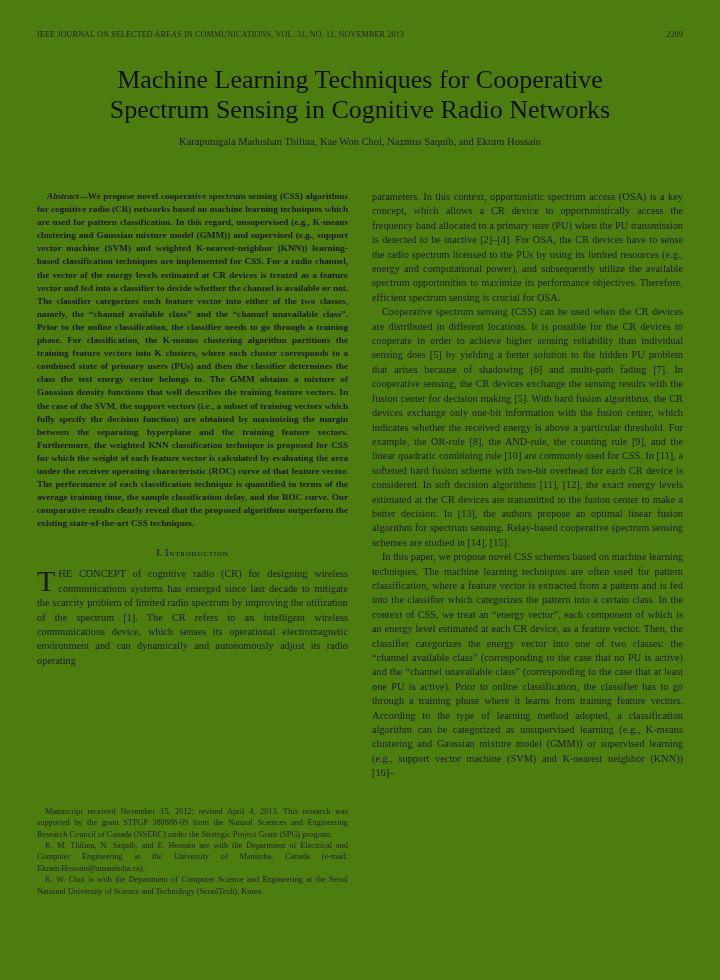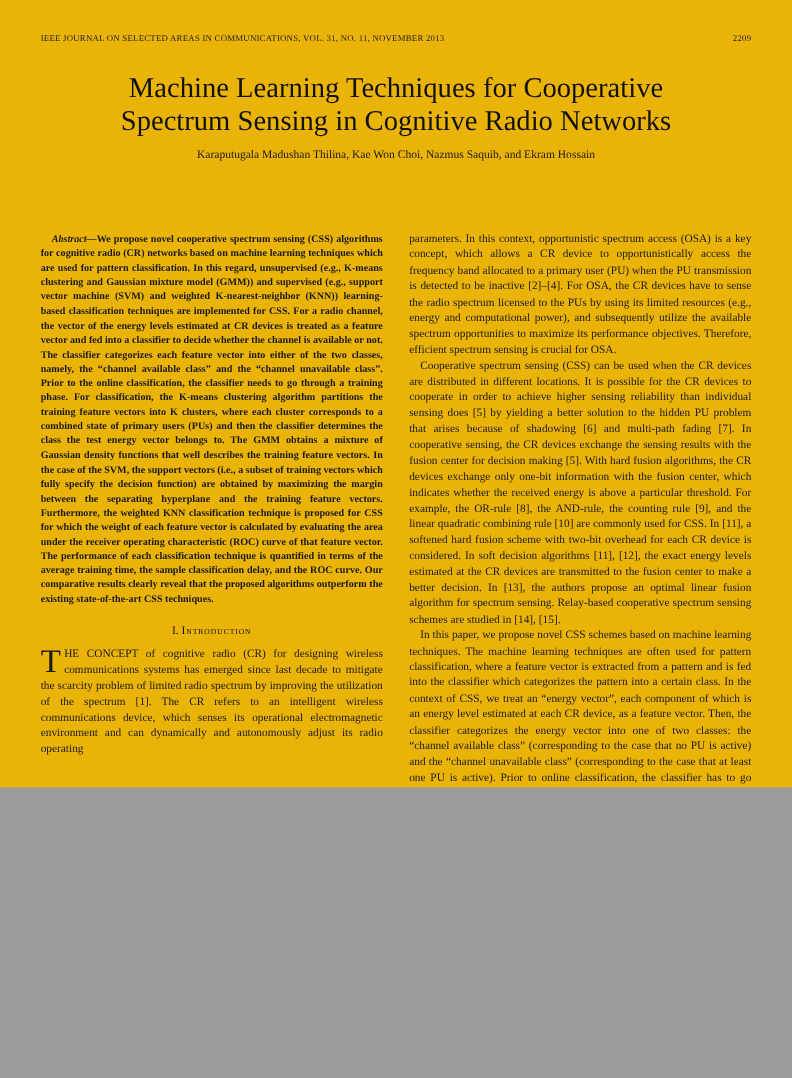--- a/index.html
+++ b/index.html
@@ -3,23 +3,23 @@
 <meta charset="utf-8">
 <style>
   html, body {
     margin: 0;
     padding: 0;
     background: #9a9a9a;
   }
   .page {
     position: relative;
     width: 720px;
-    height: 716px;
+    height: 980px;
     margin: 0 auto;
-    background: #eab308;
+    background: #4d7c0f;
     box-sizing: border-box;
     padding: 30px 37px 0 37px;
     font-family: "Liberation Serif", "DejaVu Serif", serif;
     color: #1a1a1a;
     overflow: hidden;
   }
   .running-header {
     display: flex;
     justify-content: space-between;
     align-items: baseline;
@@ -38,21 +38,21 @@
   }
   .authors {
     margin-top: 11px;
     text-align: center;
     font-size: 10.5px;
     color: #1a1a1a;
   }
   .columns {
     display: flex;
     gap: 24px;
-    margin-top: 64px;
+    margin-top: 43px;
     height: 727px;
   }
   .col {
     width: 316px;
     box-sizing: border-box;
   }
   .col.left {
     display: flex;
     flex-direction: column;
   }
@@ -138,20 +138,22 @@
 
       <p class="abstract-par"><span class="lead-label">Abstract—</span><span>We propose novel cooperative spectrum sensing (CSS) algorithms for cognitive radio (CR) networks based on machine learning techniques which are used for pattern classification. In this regard, unsupervised (e.g., K-means clustering and Gaussian mixture model (GMM)) and supervised (e.g., support vector machine (SVM) and weighted K-nearest-neighbor (KNN)) learning-based classification techniques are implemented for CSS. For a radio channel, the vector of the energy levels estimated at CR devices is treated as a feature vector and fed into a classifier to decide whether the channel is available or not. The classifier categorizes each feature vector into either of the two classes, namely, the “channel available class” and the “channel unavailable class”. Prior to the online classification, the classifier needs to go through a training phase. For classification, the K-means clustering algorithm partitions the training feature vectors into K clusters, where each cluster corresponds to a combined state of primary users (PUs) and then the classifier determines the class the test energy vector belongs to. The GMM obtains a mixture of Gaussian density functions that well describes the training feature vectors. In the case of the SVM, the support vectors (i.e., a subset of training vectors which fully specify the decision function) are obtained by maximizing the margin between the separating hyperplane and the training feature vectors. Furthermore, the weighted KNN classification technique is proposed for CSS for which the weight of each feature vector is calculated by evaluating the area under the receiver operating characteristic (ROC) curve of that feature vector. The performance of each classification technique is quantified in terms of the average training time, the sample classification delay, and the ROC curve. Our comparative results clearly reveal that the proposed algorithms outperform the existing state-of-the-art CSS techniques.</span></p>
 
 
       <h2 class="section-heading"><span>I.</span>
         <span class="sc">Introduction</span></h2>
 
       <p class="body-par no-indent"><span class="dropcap">T</span><span>HE CONCEPT</span><span> of cognitive radio (CR) for designing wireless communications systems has emerged since last decade to mitigate the scarcity problem of limited radio spectrum by improving the utilization of the spectrum [1]. The CR refers to an intelligent wireless communications device, which senses its operational electromagnetic environment and can dynamically and autonomously adjust its radio operating</span></p>
 
       <div class="footnote">
+        <p>Manuscript received November 15, 2012; revised April 4, 2013. This research was supported by the grant STPGP 380888-09 from the Natural Sciences and Engineering Research Council of Canada (NSERC) under the Strategic Project Grant (SPG) program.</p>
+        <p>K. M. Thilina, N. Saquib, and E. Hossain are with the Department of Electrical and Computer Engineering at the University of Manitoba, Canada (e-mail: Ekram.Hossain@umanitoba.ca).</p>
         <p>K. W. Choi is with the Department of Computer Science and Engineering at the Seoul National University of Science and Technology (SeoulTech), Korea.</p>
       </div>
 
     </div>
 
     <div class="col right">
       <p class="body-par no-indent">parameters. In this context, opportunistic spectrum access (OSA) is a key concept, which allows a CR device to opportunistically access the frequency band allocated to a primary user (PU) when the PU transmission is detected to be inactive [2]–[4]. For OSA, the CR devices have to sense the radio spectrum licensed to the PUs by using its limited resources (e.g., energy and computational power), and subsequently utilize the available spectrum opportunities to maximize its performance objectives. Therefore, efficient spectrum sensing is crucial for OSA.</p>
       <p class="body-par">Cooperative spectrum sensing (CSS) can be used when the CR devices are distributed in different locations. It is possible for the CR devices to cooperate in order to achieve higher sensing reliability than individual sensing does [5] by yielding a better solution to the hidden PU problem that arises because of shadowing [6] and multi-path fading [7]. In cooperative sensing, the CR devices exchange the sensing results with the fusion center for decision making [5]. With hard fusion algorithms, the CR devices exchange only one-bit information with the fusion center, which indicates whether the received energy is above a particular threshold. For example, the OR-rule [8], the AND-rule, the counting rule [9], and the linear quadratic combining rule [10] are commonly used for CSS. In [11], a softened hard fusion scheme with two-bit overhead for each CR device is considered. In soft decision algorithms [11], [12], the exact energy levels estimated at the CR devices are transmitted to the fusion center to make a better decision. In [13], the authors propose an optimal linear fusion algorithm for spectrum sensing. Relay-based cooperative spectrum sensing schemes are studied in [14], [15].</p>
       <p class="body-par">In this paper, we propose novel CSS schemes based on machine learning techniques. The machine learning techniques are often used for pattern classification, where a feature vector is extracted from a pattern and is fed into the classifier which categorizes the pattern into a certain class. In the context of CSS, we treat an “energy vector”, each component of which is an energy level estimated at each CR device, as a feature vector. Then, the classifier categorizes the energy vector into one of two classes: the “channel available class” (corresponding to the case that no PU is active) and the “channel unavailable class” (corresponding to the case that at least one PU is active). Prior to online classification, the classifier has to go through a training phase where it learns from training feature vectors. According to the type of learning method adopted, a classification algorithm can be categorized as unsupervised learning (e.g., K-means clustering and Gaussian mixture model (GMM)) or supervised learning (e.g., support vector machine (SVM) and K-nearest neighbor (KNN)) [16]–</p>
     </div>

